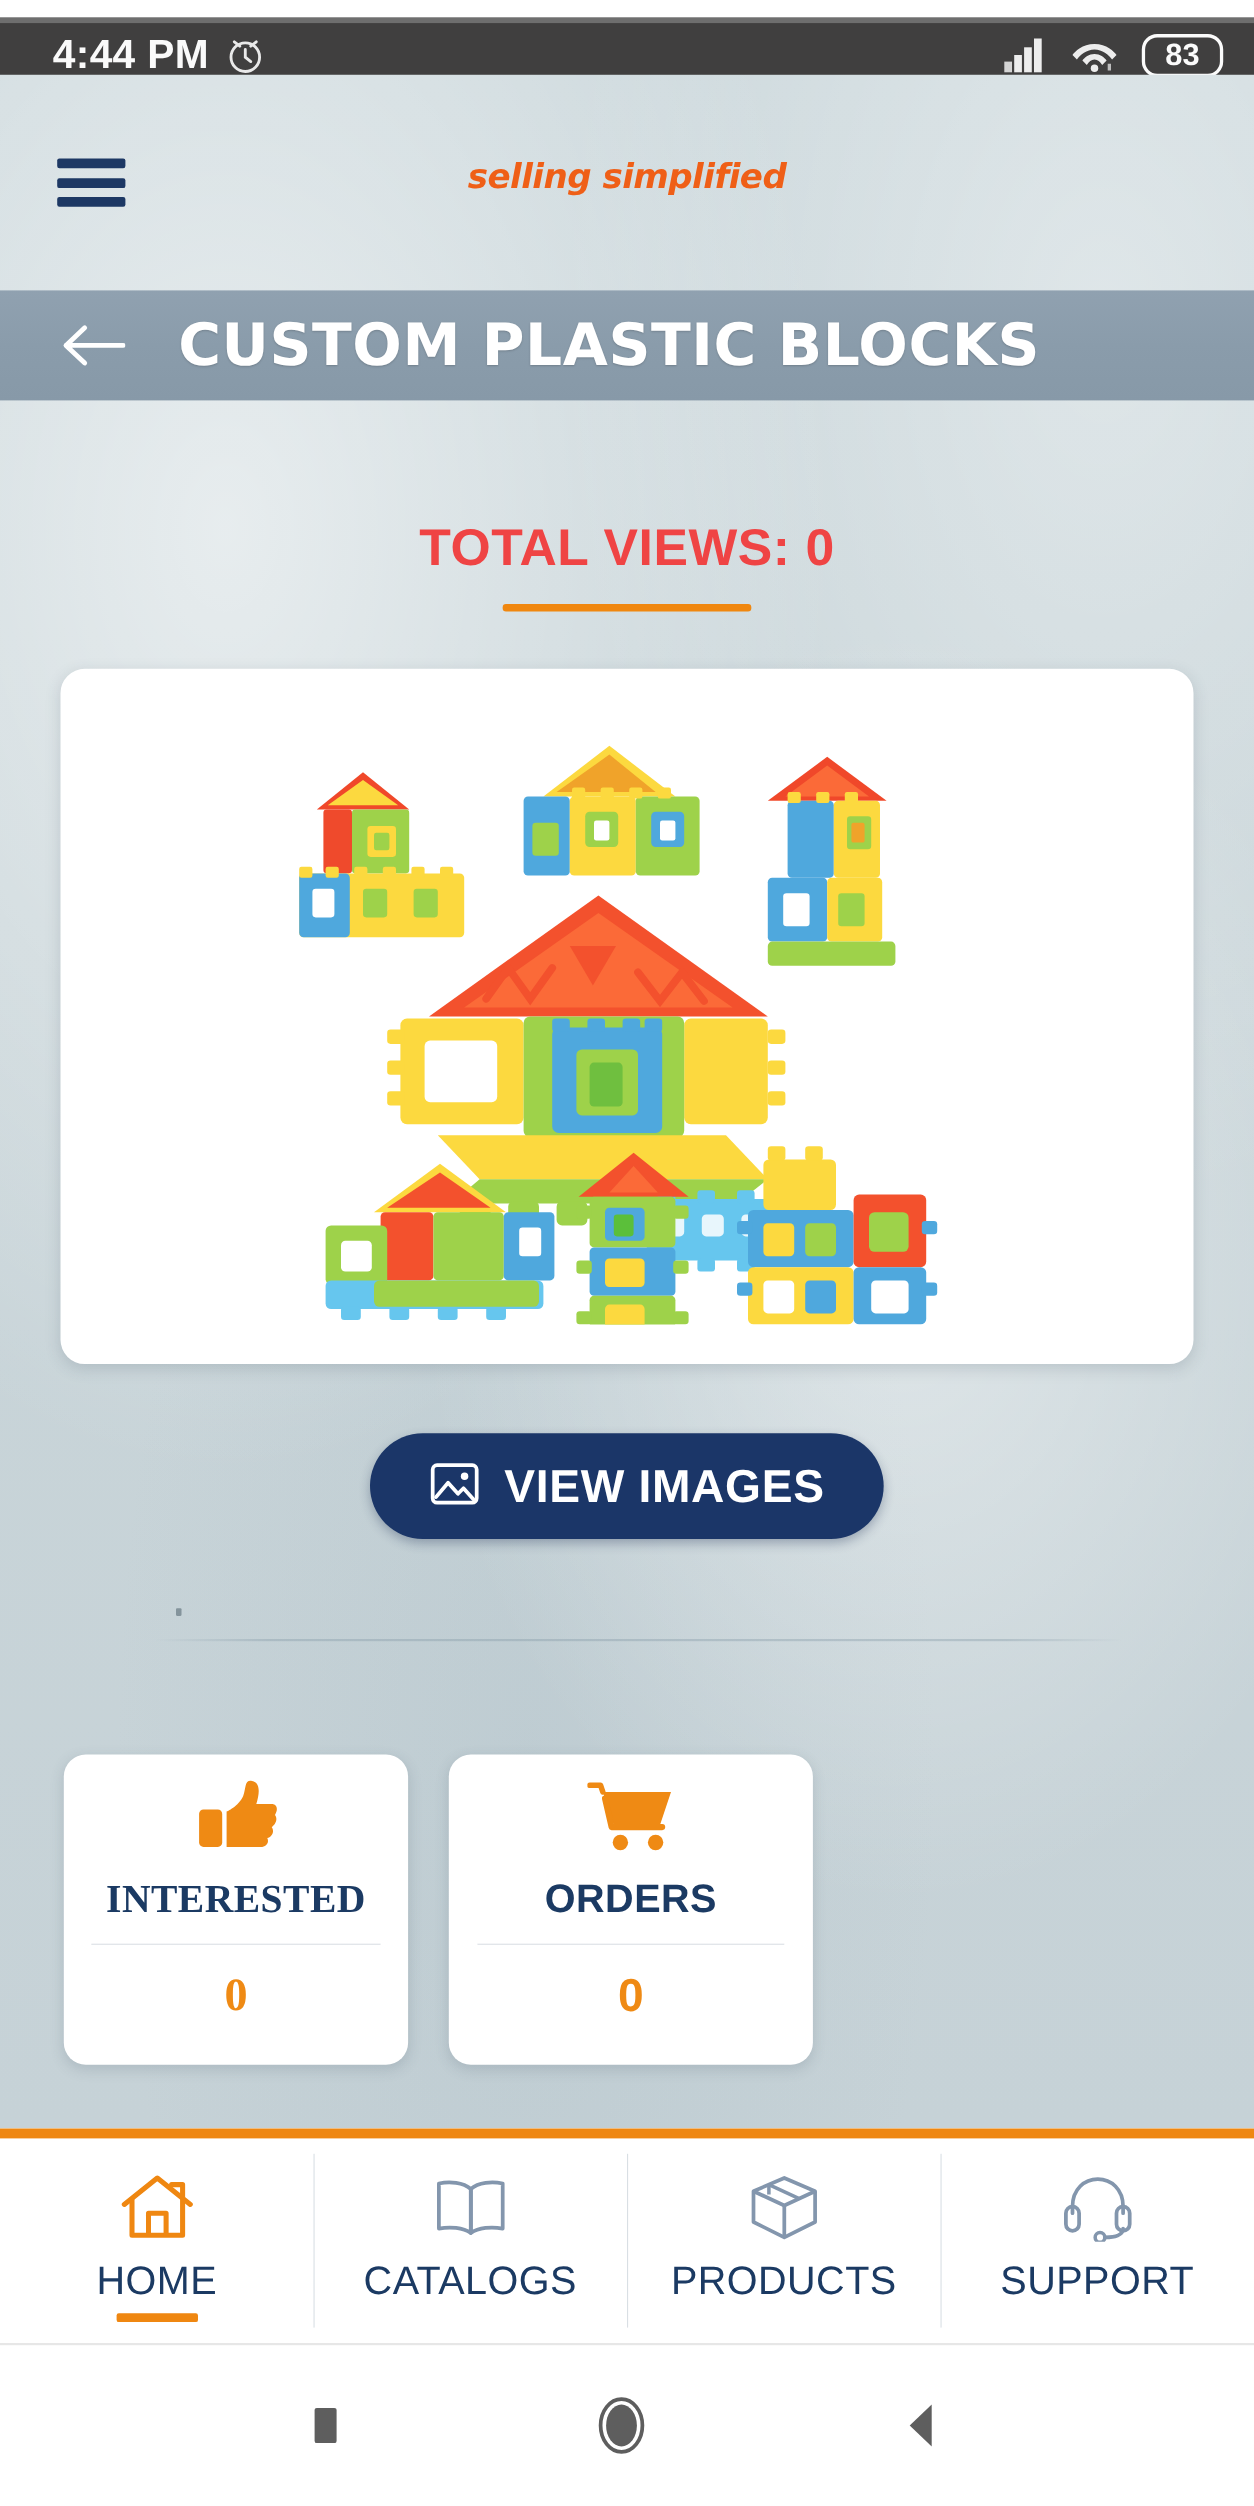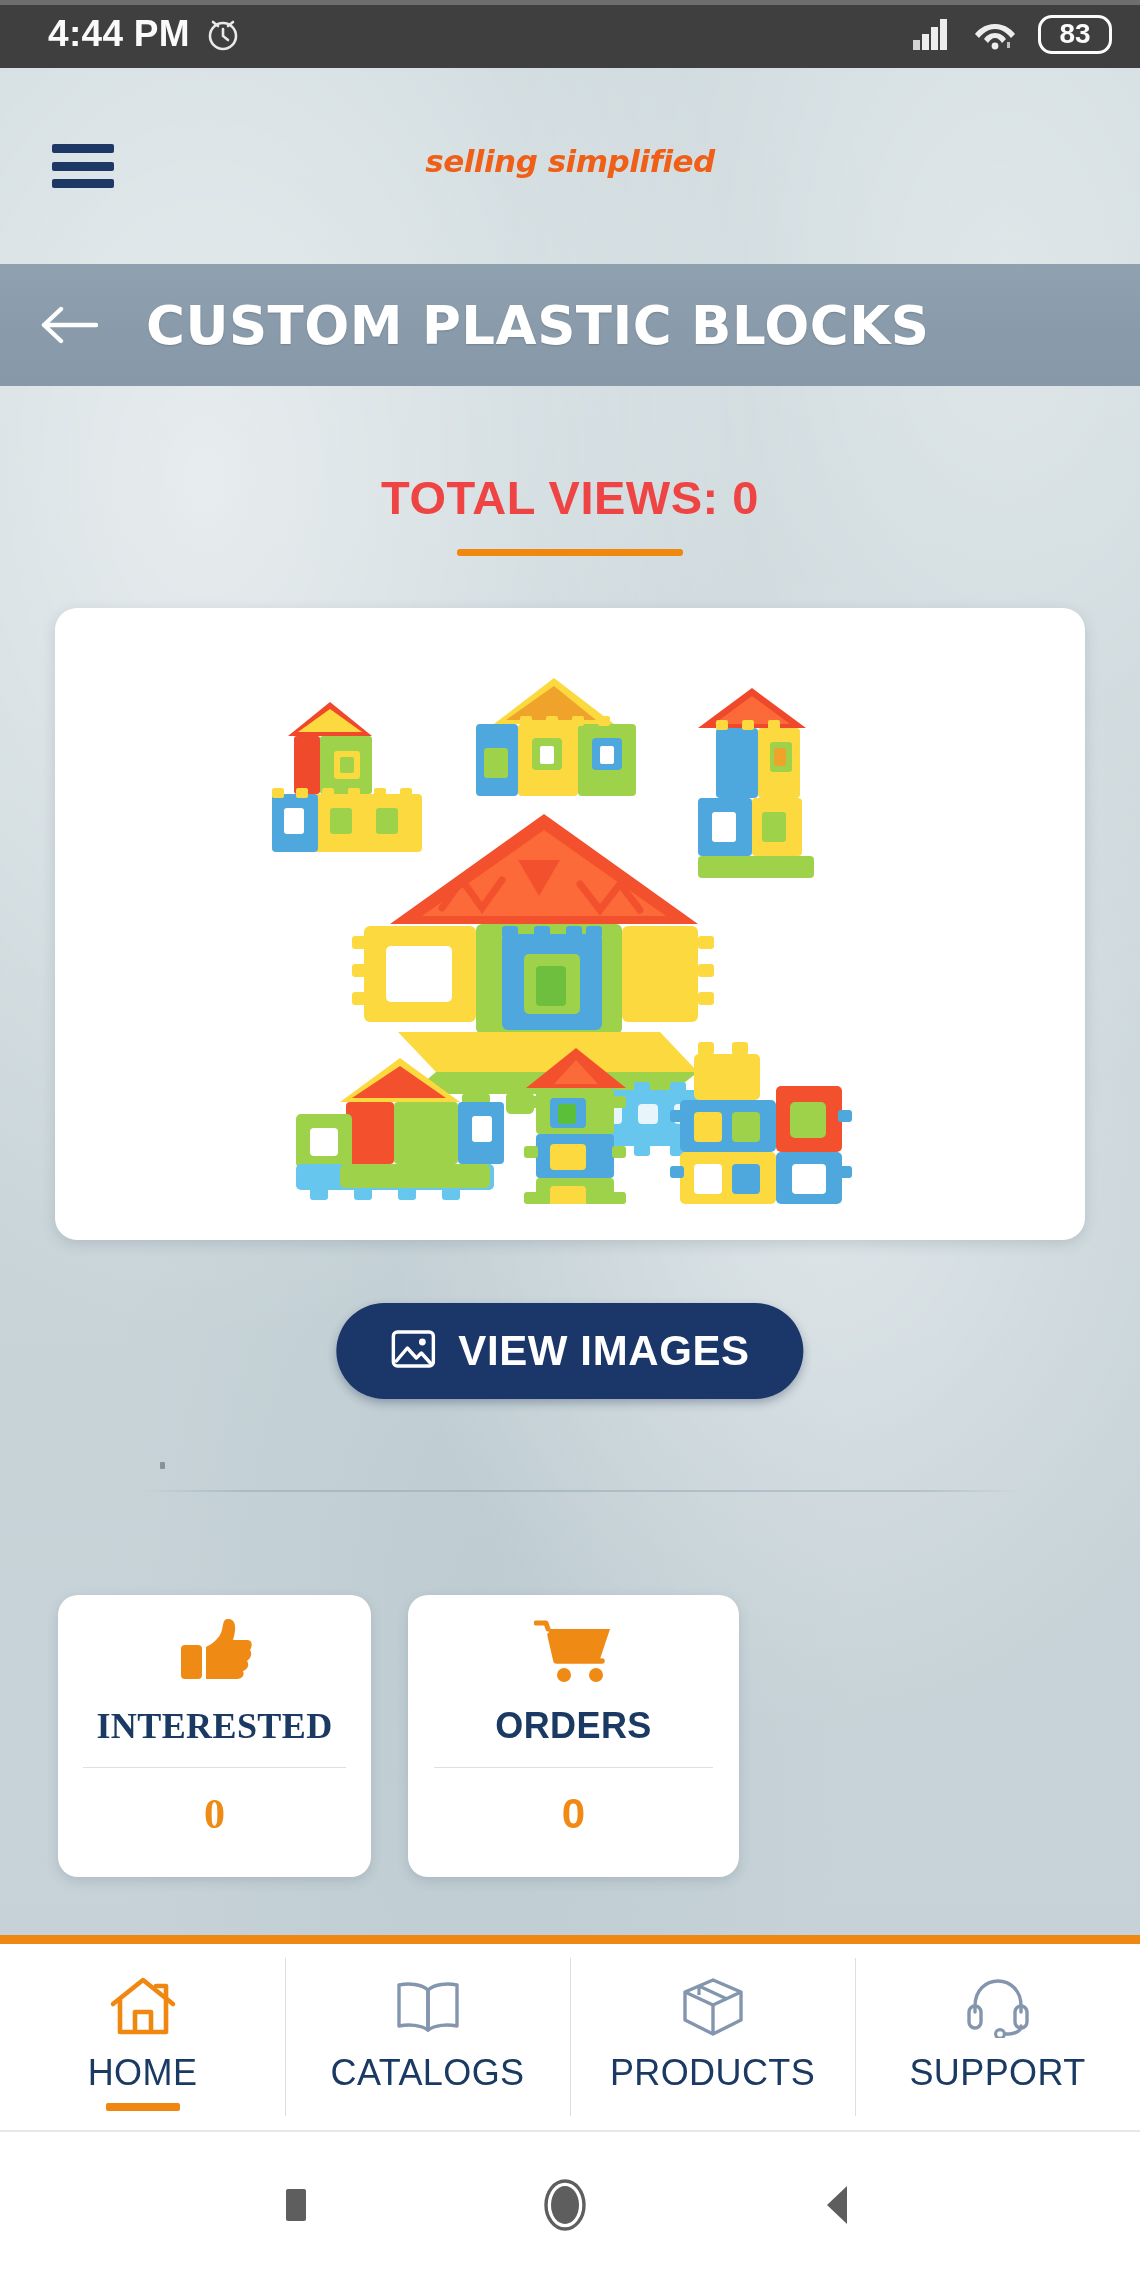--- a/index.html
+++ b/index.html
@@ -6,21 +6,21 @@
   html, body { width:1140px; height:2278px; }
   body {
     font-family:"Liberation Sans", sans-serif;
     background:#ffffff;
     overflow:hidden;
     position:relative;
   }
 
   
   #status-bar {
-    position:absolute; top:0; left:0; width:1140px; height:68px;
+    position:absolute; top:16px; left:0; width:1140px; height:68px;
     background:#403f3f;
     display:flex; align-items:center; justify-content:space-between;
     padding:0 28px 0 48px;
   }
   #status-bar::before{
     content:""; position:absolute; top:0; left:0; width:100%; height:5px;
     background:#6e6e6e;
   }
   .sb-left { display:flex; align-items:center; gap:16px; }
   .sb-time { color:#fafafa; font-size:37px; font-weight:700; letter-spacing:.3px; }
@@ -72,23 +72,23 @@
     margin-left:-6px; position:relative; top:4px;
   }
   .logo-tag {
     font-family:"DejaVu Sans", sans-serif;
     font-size:31px; font-weight:700; font-style:italic; color:#ef5f17;
     margin-top:-10px; letter-spacing:-.5px;
   }
 
   
   #title-bar {
-    position:absolute; top:264px; left:0; width:1140px; height:122px;
+    position:absolute; top:264px; left:0; width:1140px; height:100px;
     background:linear-gradient(180deg,#90a1b0 0%, #8a9cab 50%, #8799a8 100%);
-    display:flex; align-items:center; padding-left:40px; gap:48px;
+    display:flex; align-items:center; padding-left:56px; gap:48px;
   }
   #back-button { cursor:pointer; display:flex; align-items:center; }
   #page-title {
     color:#ffffff; font-size:53px; font-weight:700; letter-spacing:.5px;
     font-family:"DejaVu Sans", sans-serif;
     text-shadow:0 1px 2px rgba(0,0,0,.18);
   }
 
   
   #views-block {

